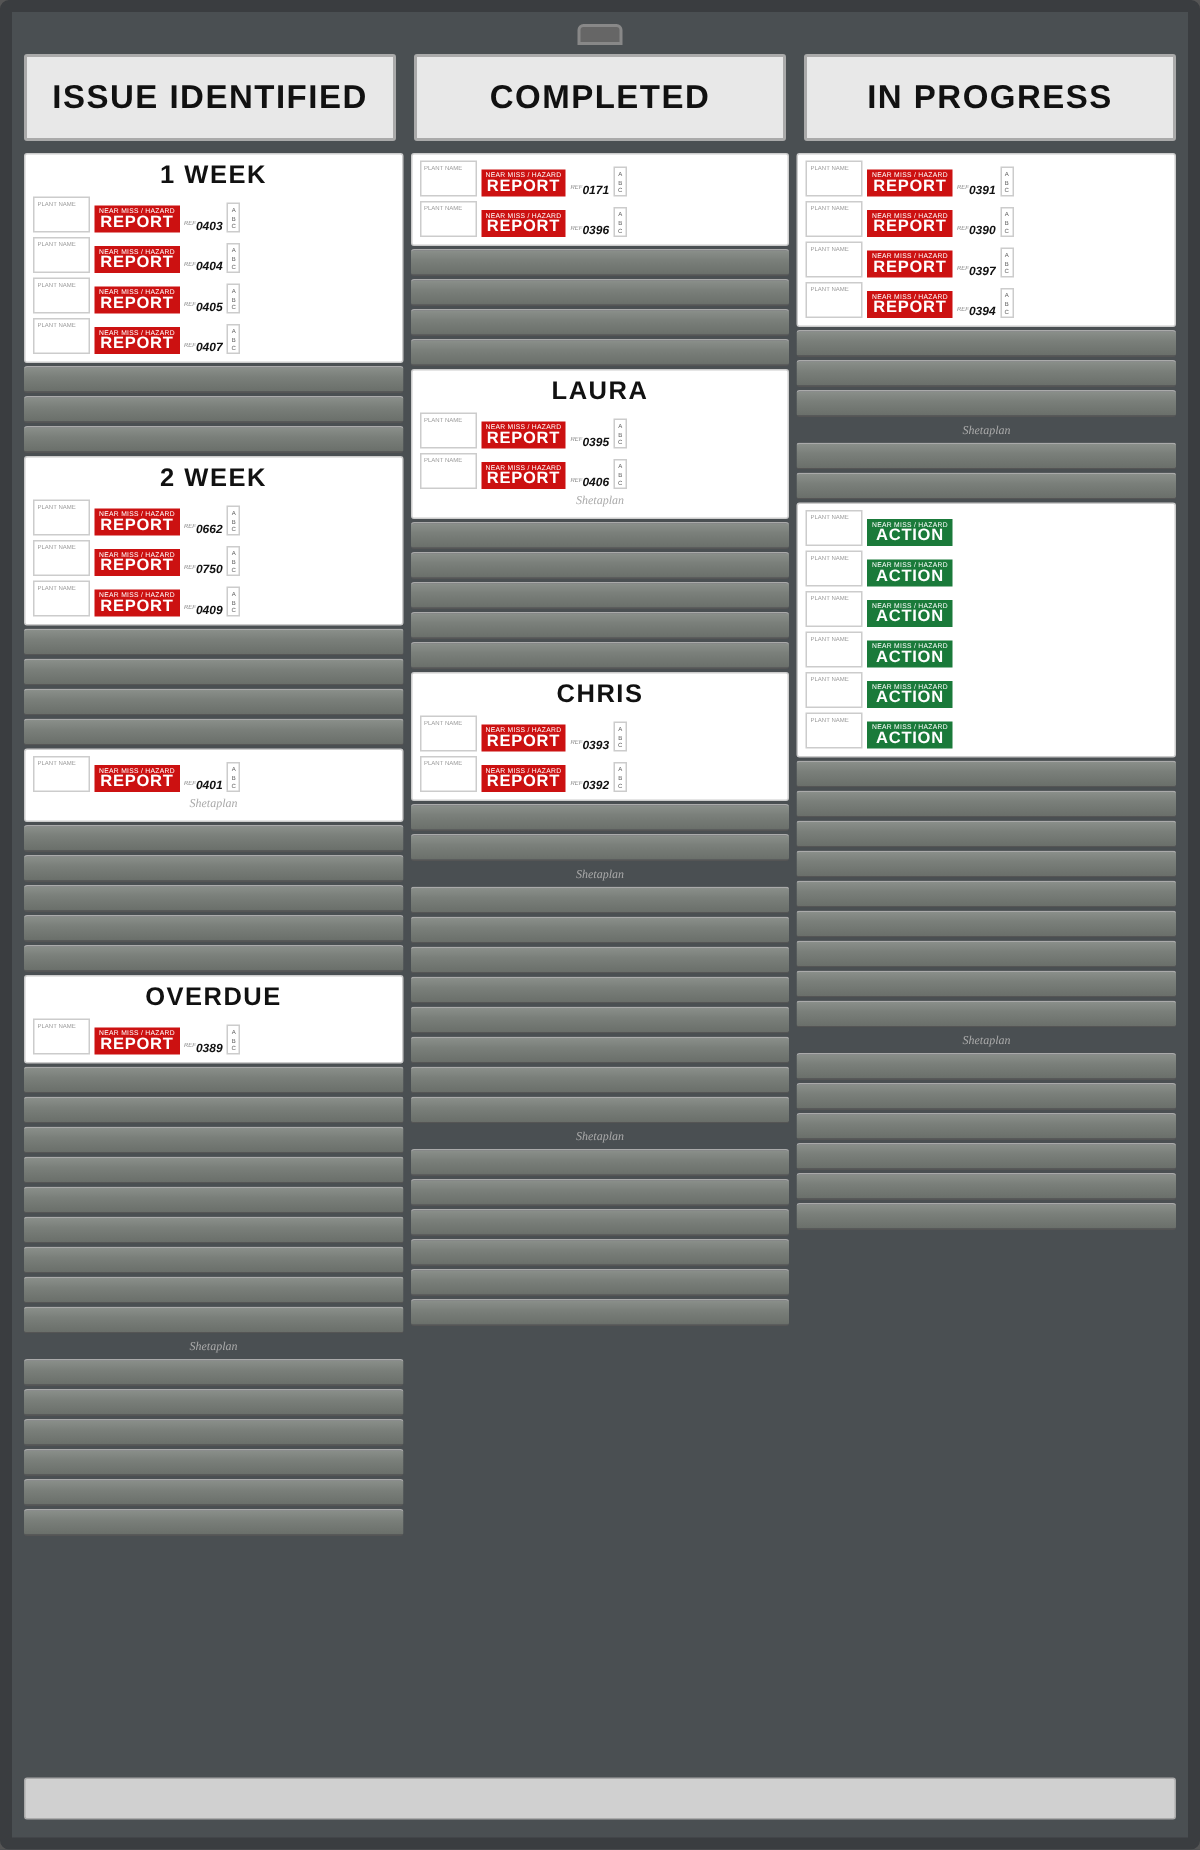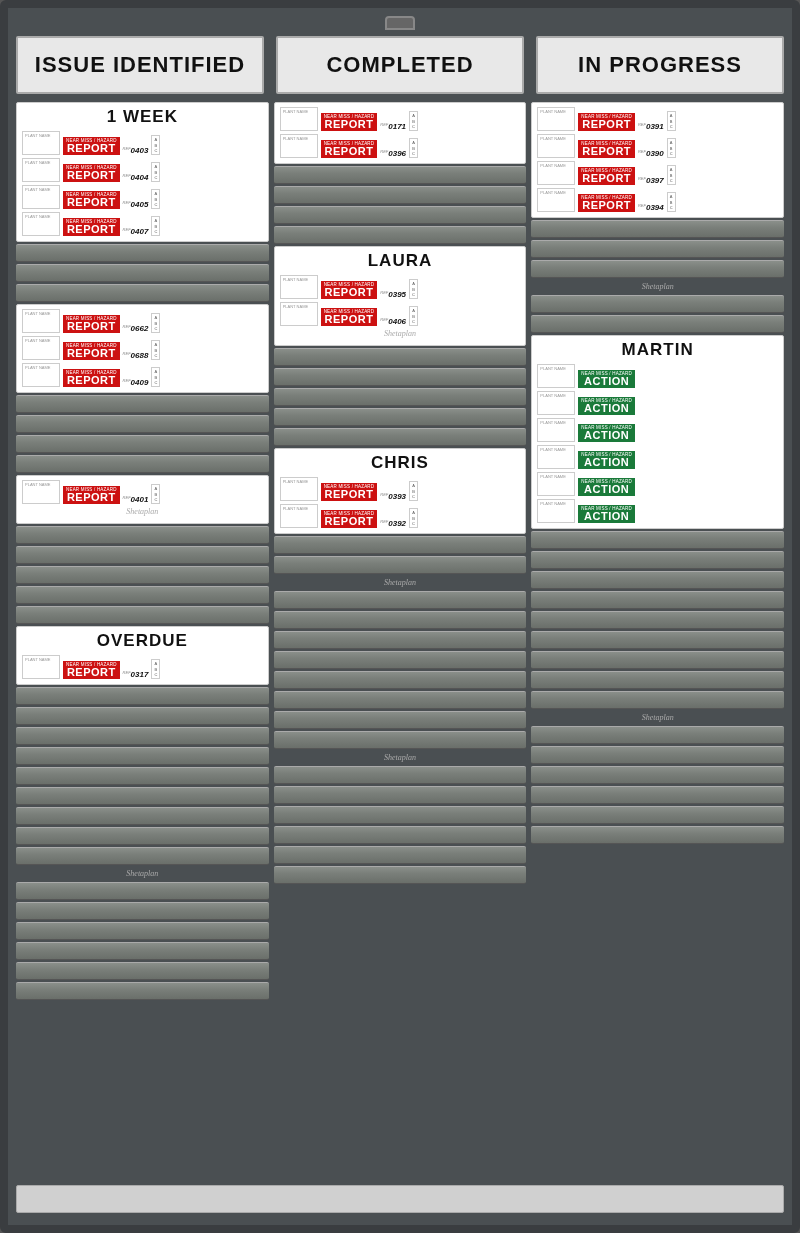--- a/index.html
+++ b/index.html
@@ -266,20 +266,21 @@
             <span class="ref-num">0407</span>
           </div>
           <div class="abc-box">A<br>B<br>C</div>
         </div>
       </div>
       <div class="slot"></div>
       <div class="slot"></div>
       <div class="slot"></div>
 
       <div class="card-group">
+        <div class="card-group-title">2 WEEK</div>
         <div class="report-card">
           <div class="plant-name-box">
               <span style="font-size:4px;color:#999">PLANT NAME</span>
             </div>
           <div class="report-label-red">
             <div class="near-miss">NEAR MISS / HAZARD</div>
             <div class="report-text">REPORT</div>
           </div>
           <div class="ref-box">
             <span class="ref-label" style="font-size:4px;color:#888">REF</span>
@@ -290,21 +291,21 @@
         <div class="report-card">
           <div class="plant-name-box">
               <span style="font-size:4px;color:#999">PLANT NAME</span>
             </div>
           <div class="report-label-red">
             <div class="near-miss">NEAR MISS / HAZARD</div>
             <div class="report-text">REPORT</div>
           </div>
           <div class="ref-box">
             <span class="ref-label" style="font-size:4px;color:#888">REF</span>
-            <span class="ref-num">0688</span>
+            <span class="ref-num">0750</span>
           </div>
           <div class="abc-box">A<br>B<br>C</div>
         </div>
         <div class="report-card">
           <div class="plant-name-box">
               <span style="font-size:4px;color:#999">PLANT NAME</span>
             </div>
           <div class="report-label-red">
             <div class="near-miss">NEAR MISS / HAZARD</div>
             <div class="report-text">REPORT</div>
@@ -349,21 +350,21 @@
         <div class="report-card">
           <div class="plant-name-box">
               <span style="font-size:4px;color:#999">PLANT NAME</span>
             </div>
           <div class="report-label-red">
             <div class="near-miss">NEAR MISS / HAZARD</div>
             <div class="report-text">REPORT</div>
           </div>
           <div class="ref-box">
             <span class="ref-label" style="font-size:4px;color:#888">REF</span>
-            <span class="ref-num">0317</span>
+            <span class="ref-num">0389</span>
           </div>
           <div class="abc-box">A<br>B<br>C</div>
         </div>
       </div>
       <div class="slot"></div>
       <div class="slot"></div>
       <div class="slot"></div>
       <div class="slot"></div>
       <div class="slot"></div>
       <div class="slot"></div>
@@ -566,21 +567,20 @@
         </div>
       </div>
       <div class="slot"></div>
       <div class="slot"></div>
       <div class="slot"></div>
       <div class="brand-label">Shetaplan</div>
       <div class="slot"></div>
       <div class="slot"></div>
 
       <div class="card-group">
-        <div class="card-group-title">MARTIN</div>
         <div class="report-card">
           <div class="plant-name-box">
               <span style="font-size:4px;color:#999">PLANT NAME</span>
             </div>
           <div class="report-label-green">
             <div class="near-miss">NEAR MISS / HAZARD</div>
             <div class="action-text">ACTION</div>
           </div>
         </div>
         <div class="report-card">

